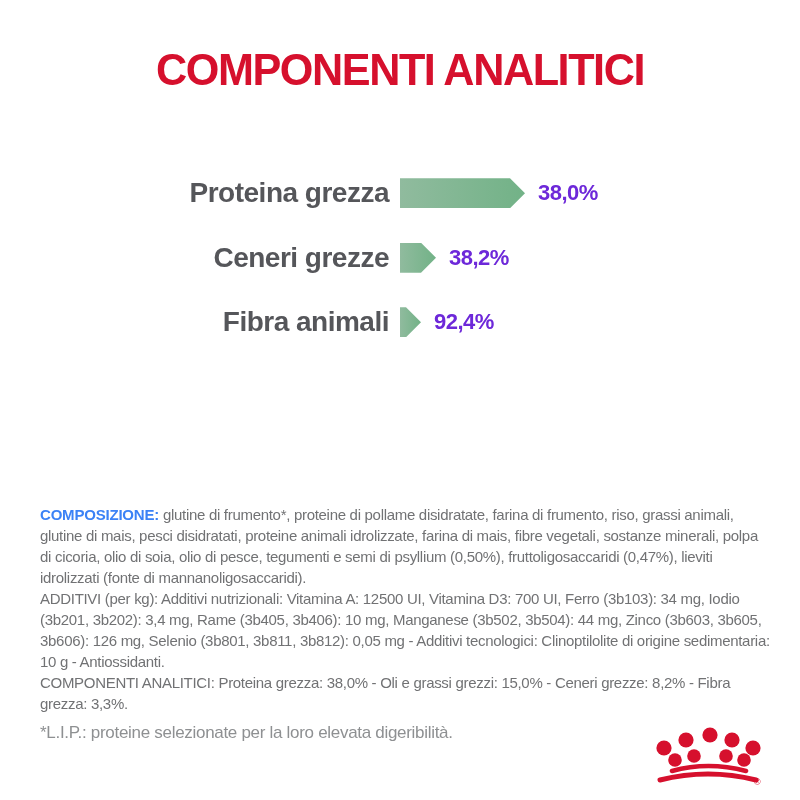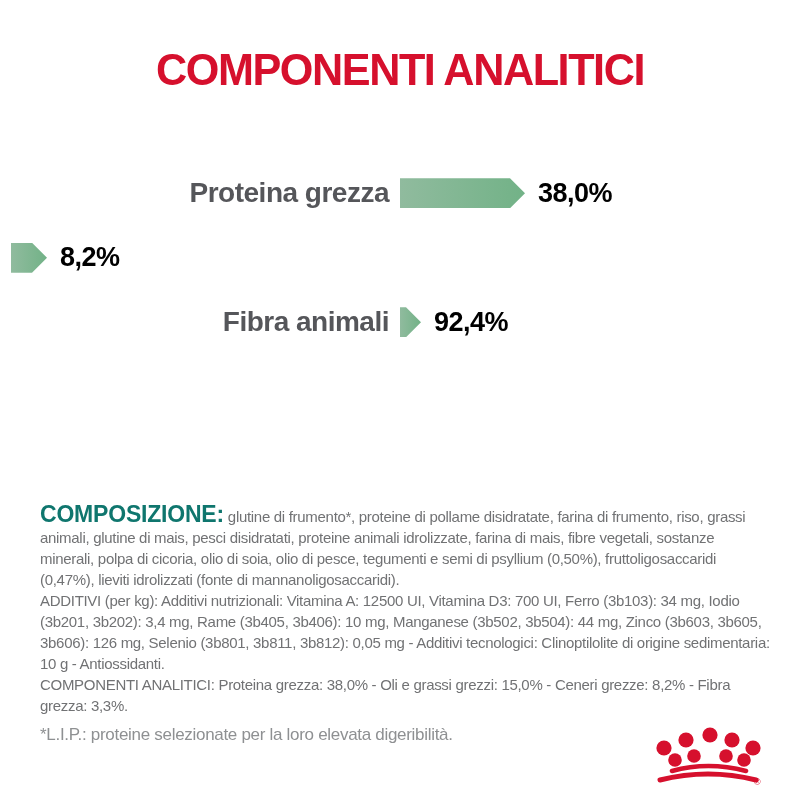--- a/index.html
+++ b/index.html
@@ -20,51 +20,52 @@
   .bar-label{
     width:389px;text-align:right;color:#55565a;font-size:28px;font-weight:bold;
     letter-spacing:-0.5px;flex:0 0 389px;
   }
   .bar{
     height:30px;margin-left:11px;flex:0 0 auto;
     background:linear-gradient(to right,#90bb9e,#72b287);
     clip-path:polygon(0 0,calc(100% - 15px) 0,100% 50%,calc(100% - 15px) 100%,0 100%);
   }
   .bar-value{
-    margin-left:13px;color:#000000;font-size:27px;font-weight:bold;letter-spacing:-0.5px;
+    margin-left:13px;color:#6d28d9;font-size:22px;font-weight:bold;letter-spacing:-0.5px;
   }
   
   .info{
     position:absolute;top:482px;left:40px;width:730px;
     color:#717274;font-size:15px;line-height:21px;letter-spacing:-0.3px;
   }
   .info p{margin:0;}
-  .comp-label{color:#0f766e;font-size:23px;font-weight:bold;letter-spacing:-0.2px;}
+  .comp-label{color:#3b82f6;font-size:15px;font-weight:bold;letter-spacing:-0.2px;}
   .footnote{margin-top:8px !important;color:#8e9092;font-size:17px;}
   
   .logo{position:absolute;left:648px;top:700px;width:120px;height:74px;}
   
   .bottom-bar{position:absolute;left:0;bottom:0;width:800px;height:12px;background:#d6102d;}
 </style>
 </head>
 <body>
 
 <div class="page">
 
   <div class="title">COMPONENTI ANALITICI</div>
 
   <div class="chart">
     <div class="bar-row">
       <span class="bar-label">Proteina grezza</span>
       <div class="bar" style="width: 125px;"></div>
       <span class="bar-value">38,0%</span>
     </div>
     <div class="bar-row">
+      <span class="bar-label">Ceneri grezze</span>
       <div class="bar" style="width: 36px;"></div>
-      <span class="bar-value">8,2%</span>
+      <span class="bar-value">38,2%</span>
     </div>
     <div class="bar-row">
       <span class="bar-label">Fibra animali</span>
       <div class="bar" style="width: 21px;"></div>
       <span class="bar-value">92,4%</span>
     </div>
   </div>
 
   <div class="info">
     <p><span class="comp-label">COMPOSIZIONE:</span> <span>glutine di frumento*, proteine di pollame disidratate, farina di frumento, riso, grassi animali, glutine di mais, pesci disidratati, proteine animali idrolizzate, farina di mais, fibre vegetali, sostanze minerali, polpa di cicoria, olio di soia, olio di pesce, tegumenti e semi di psyllium (0,50%), fruttoligosaccaridi (0,47%), lieviti idrolizzati (fonte di mannanoligosaccaridi).</span></p>

